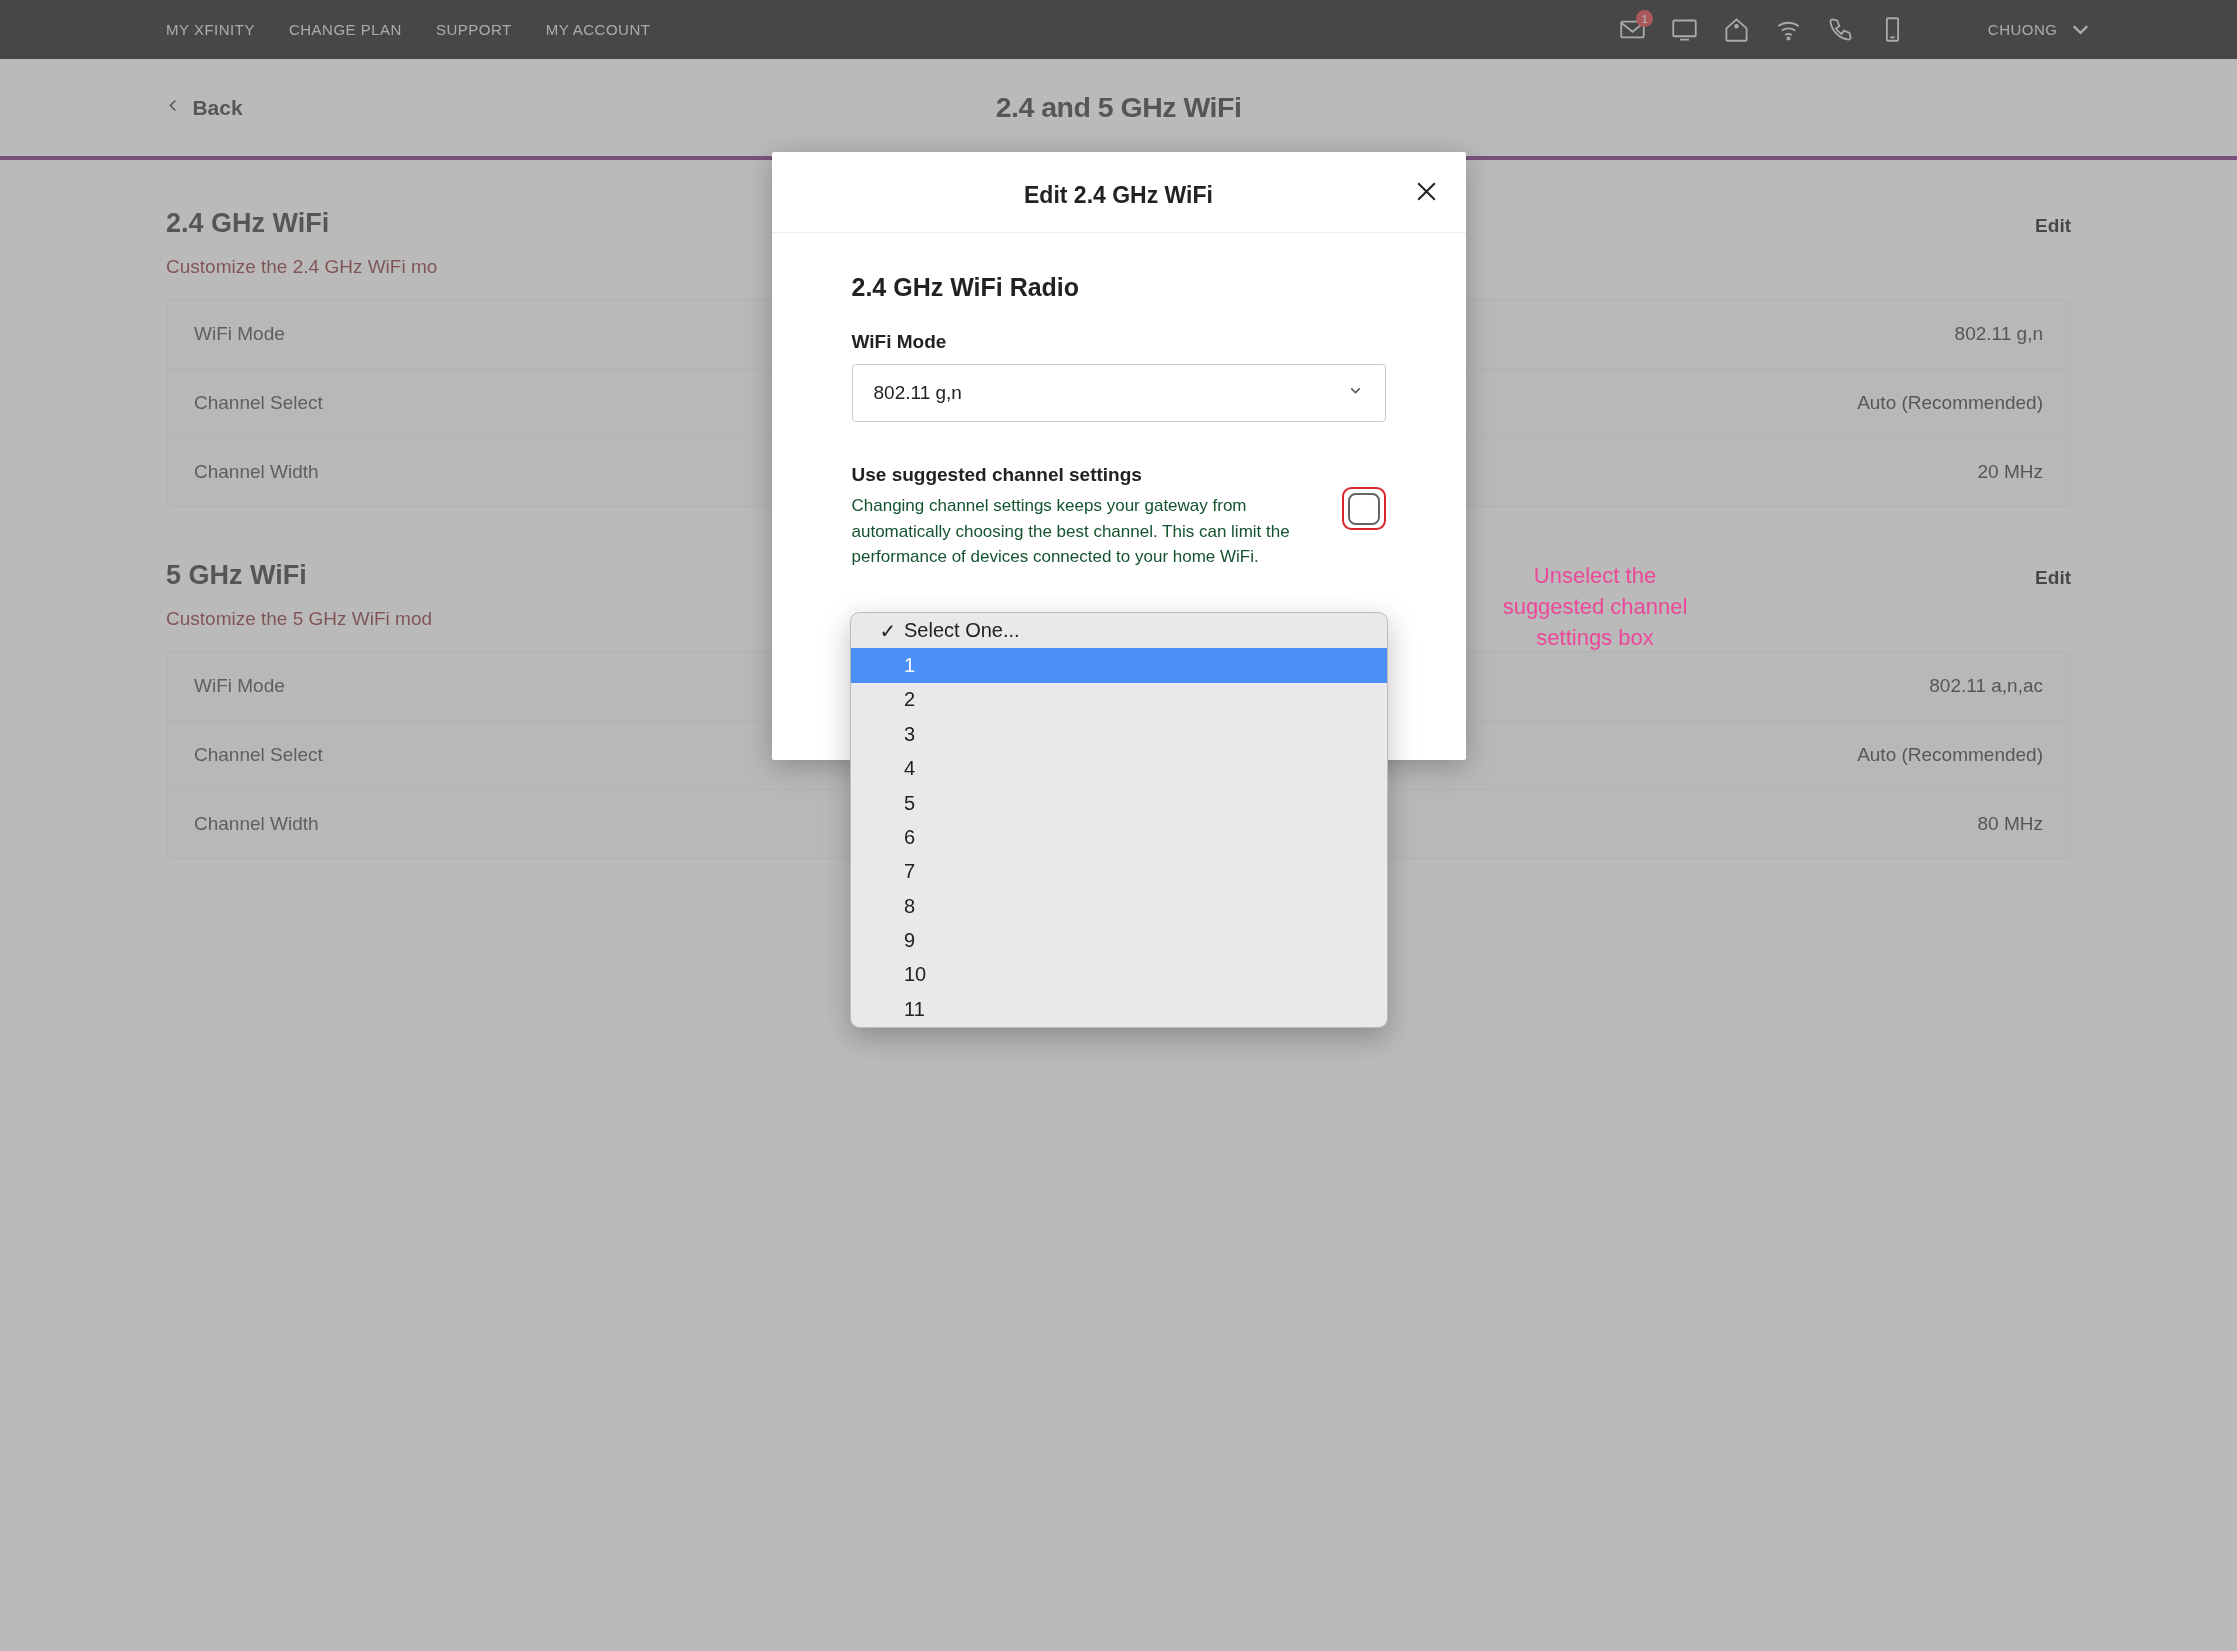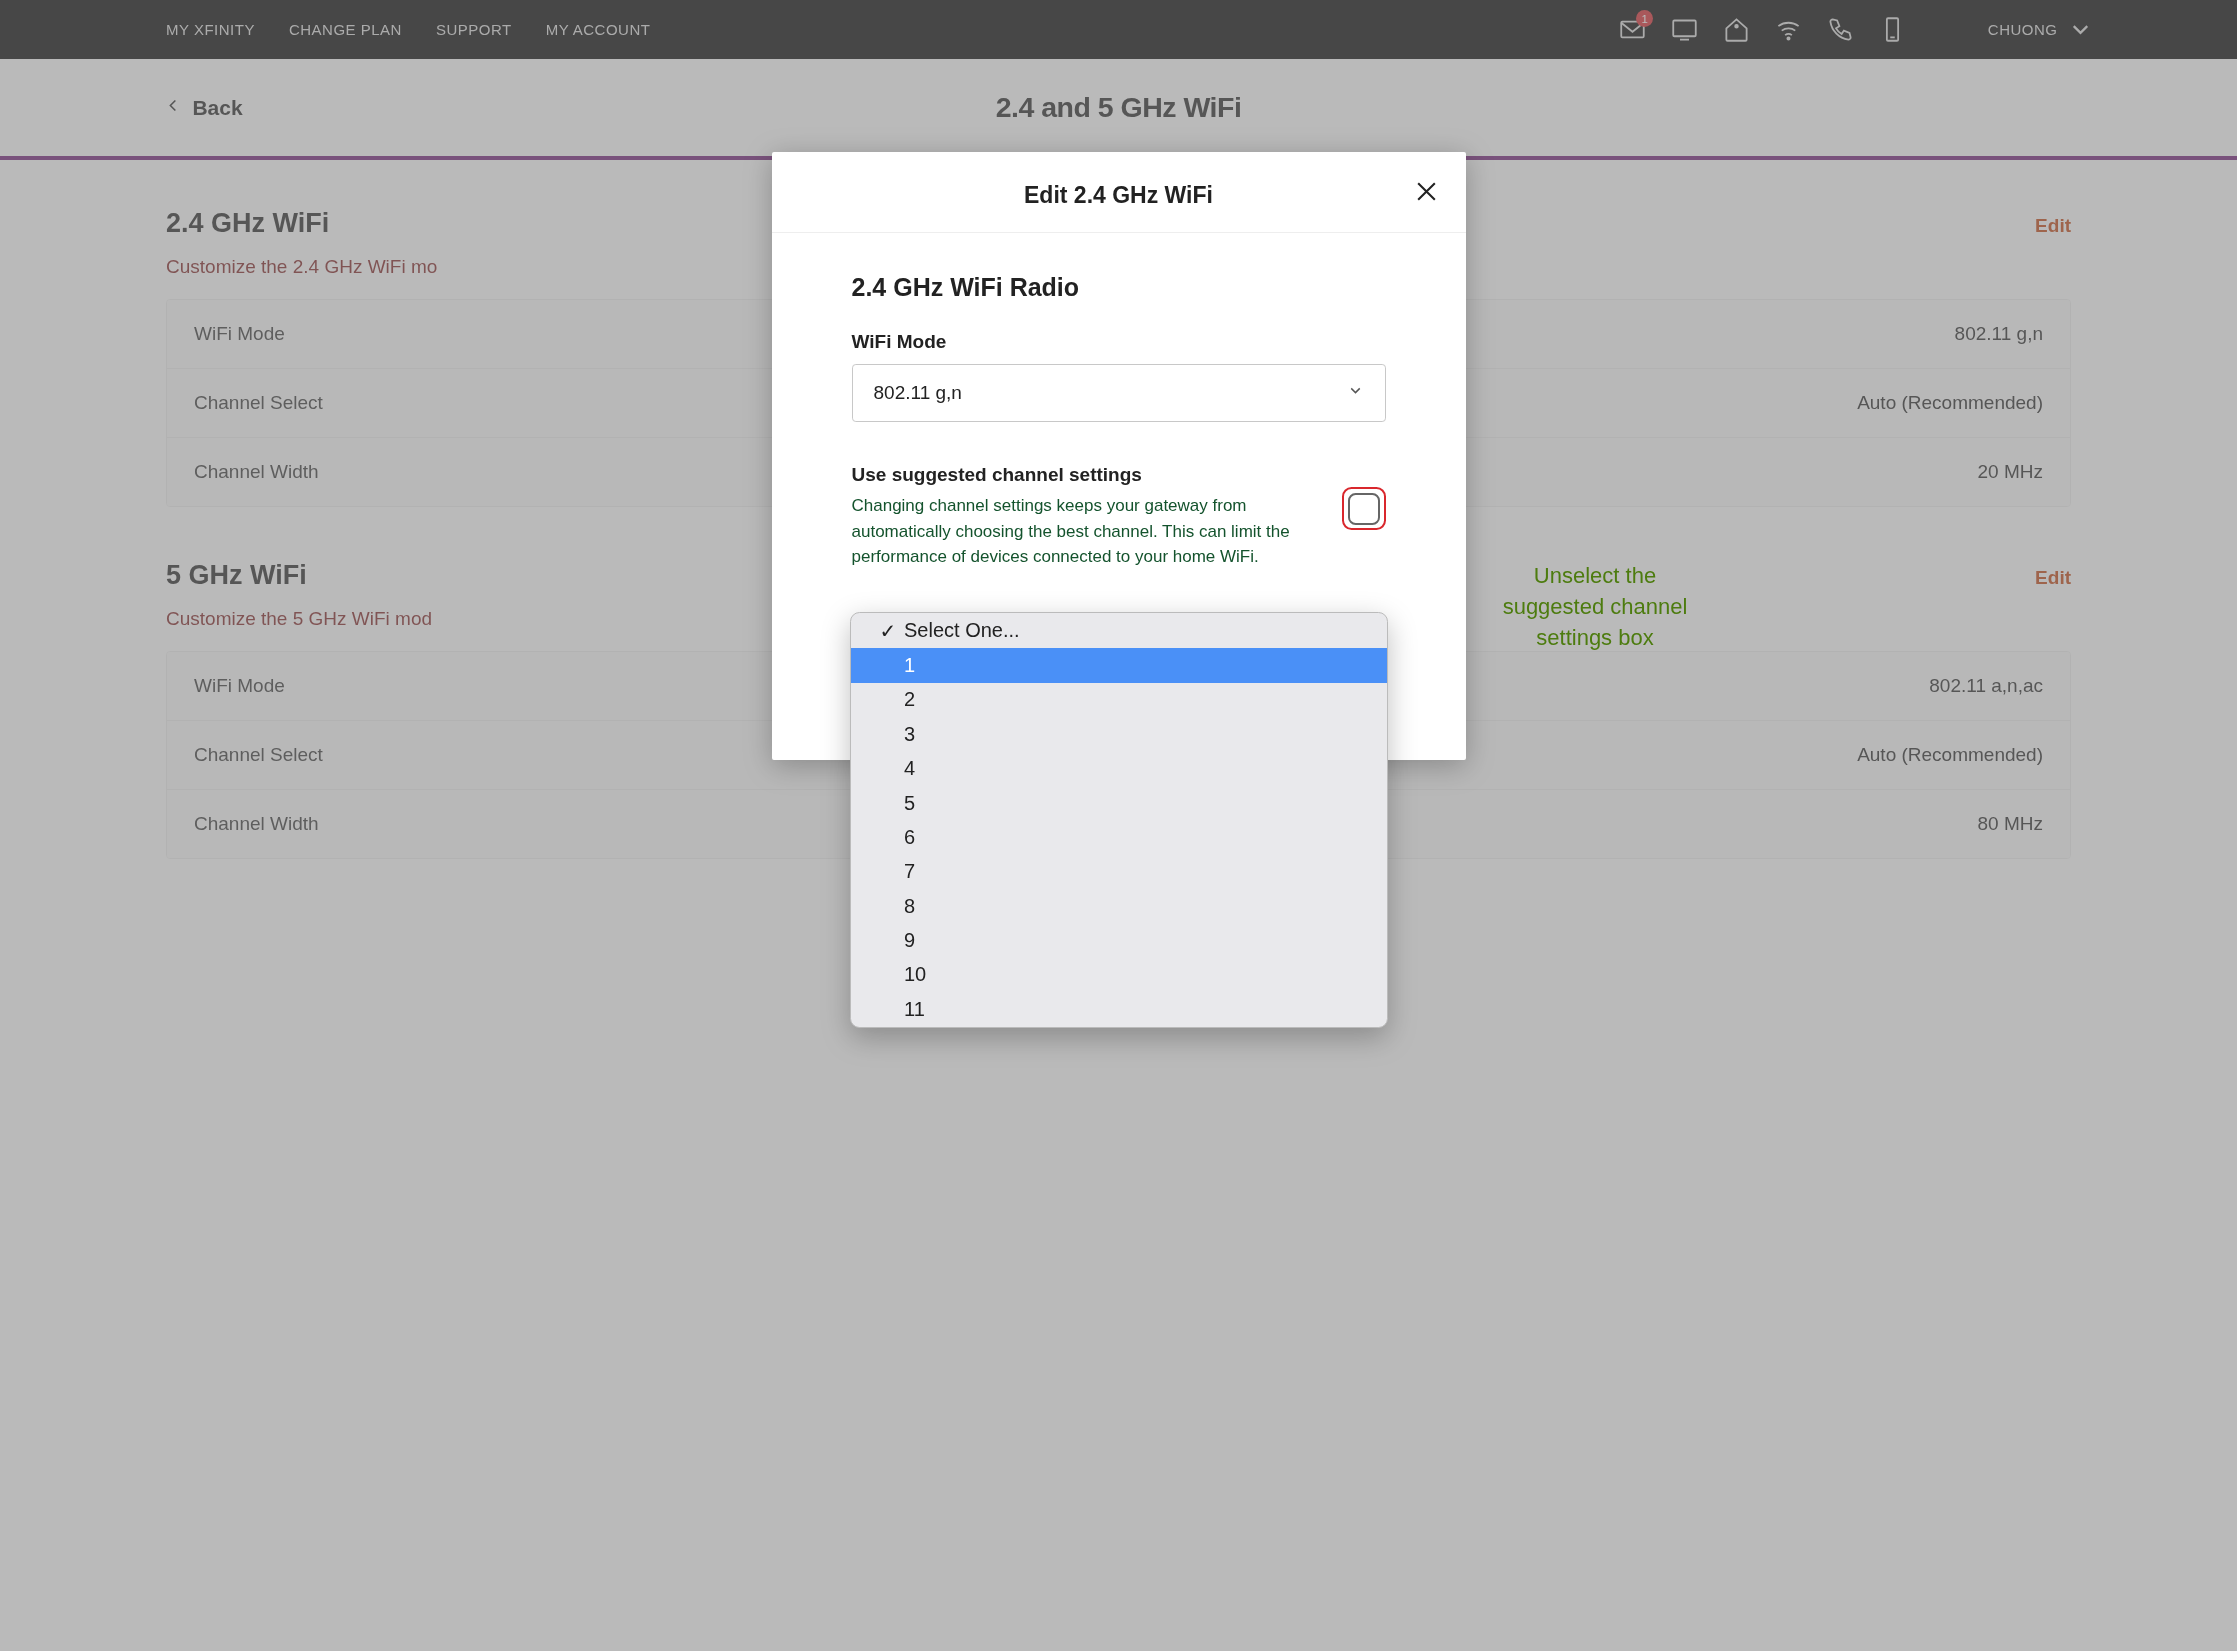--- a/index.html
+++ b/index.html
@@ -12,21 +12,21 @@
   .topbar svg { width: 27px; height: 27px; display: block; }
   .badge-wrap { position: relative; }
   .badge { position: absolute; top: -5.7px; right: -7.6px; background: #d9272d; color: #fff; border-radius: 950px; width: 17px; height: 17px; font-size: 11.4px; display: flex; align-items: center; justify-content: center; }
   .subheader { background: #fff; border-bottom: 4px solid #701a75; padding: 0 166px; height: 101px; display: flex; align-items: center; position: relative; }
   .back { display: flex; align-items: center; gap: 11.4px; font-size: 21px; font-weight: 700; cursor: pointer; }
   .back svg { width: 15px; height: 27px; }
   .page-title { position: absolute; left: 50%; transform: translateX(-50%); font-size: 28.5px; font-weight: 700; letter-spacing: -0.5px; }
   .content { padding: 48px 166px; }
   .section-head { display: flex; align-items: baseline; justify-content: space-between; }
   .section-head h2 { font-size: 27px; font-weight: 700; }
-  .edit-link { color: #c2410c; font-size: 19px; font-weight: 600; cursor: pointer; }
+  .edit-link { color: #000000; font-size: 19px; font-weight: 600; cursor: pointer; }
   .subtext { margin-top: 17px; font-size: 19px; color: #7f1d1d; }
   .table { margin-top: 21px; border: 1px solid #eee; border-radius: 3.8px; overflow: hidden; }
   .row { display: flex; justify-content: space-between; align-items: center; padding: 23px 27px; background: #fafafa; border-bottom: 1px solid #eee; font-size: 19px; }
   .row:last-child { border-bottom: none; }
   .row .label { color: #333; }
   .row .value { color: #222; }
   .section + .section { margin-top: 53px; }
 
   
   .overlay { position: fixed; inset: 0; background: rgba(130,130,130,0.55); }
@@ -41,21 +41,21 @@
   .select { border: 1px solid #c8c8c8; border-radius: 3.8px; padding: 17px 21px; font-size: 19px; display: flex; justify-content: space-between; align-items: center; cursor: pointer; }
   .select.highlight { border: 1.9px solid #2f6fed; }
   .chevron svg { width: 17px; height: 17px; }
   .block { margin-top: 42px; }
   .toggle-row { display: flex; align-items: flex-start; gap: 27px; }
   .toggle-text { flex: 1; }
   .toggle-text .title { font-size: 19px; font-weight: 600; margin-bottom: 7.6px; }
   .toggle-text .desc { font-size: 17px; color: #14532d; line-height: 1.5; }
   .checkbox-outer { border: 2.9px solid #d9272d; border-radius: 9.5px; padding: 3.8px; margin-top: 23px; }
   .checkbox { width: 32px; height: 32px; border: 2.9px solid #666; border-radius: 7.6px; }
-  .annotation { position: absolute; color: #4d7c0f; font-size: 22px; font-weight: 500; line-height: 1.4; text-align: center; width: 190px; }
+  .annotation { position: absolute; color: #ec4899; font-size: 22px; font-weight: 500; line-height: 1.4; text-align: center; width: 190px; }
 
   
   .dropdown { position: absolute; background: #e9e9ec; border: 1px solid #bbb; border-radius: 9.5px; box-shadow: 0 9.5px 28.5px rgba(0,0,0,0.25); width: 538px; overflow: hidden; }
   .dropdown .opt { padding: 5.7px 28.5px; font-size: 20px; display: flex; align-items: center; gap: 9.5px; cursor: pointer; }
   .dropdown .opt .check { width: 15px; display: inline-block; }
   .dropdown .opt.selected { background: #4a90f7; color: #fff; }
 </style>
 </head>
 <body>
 

